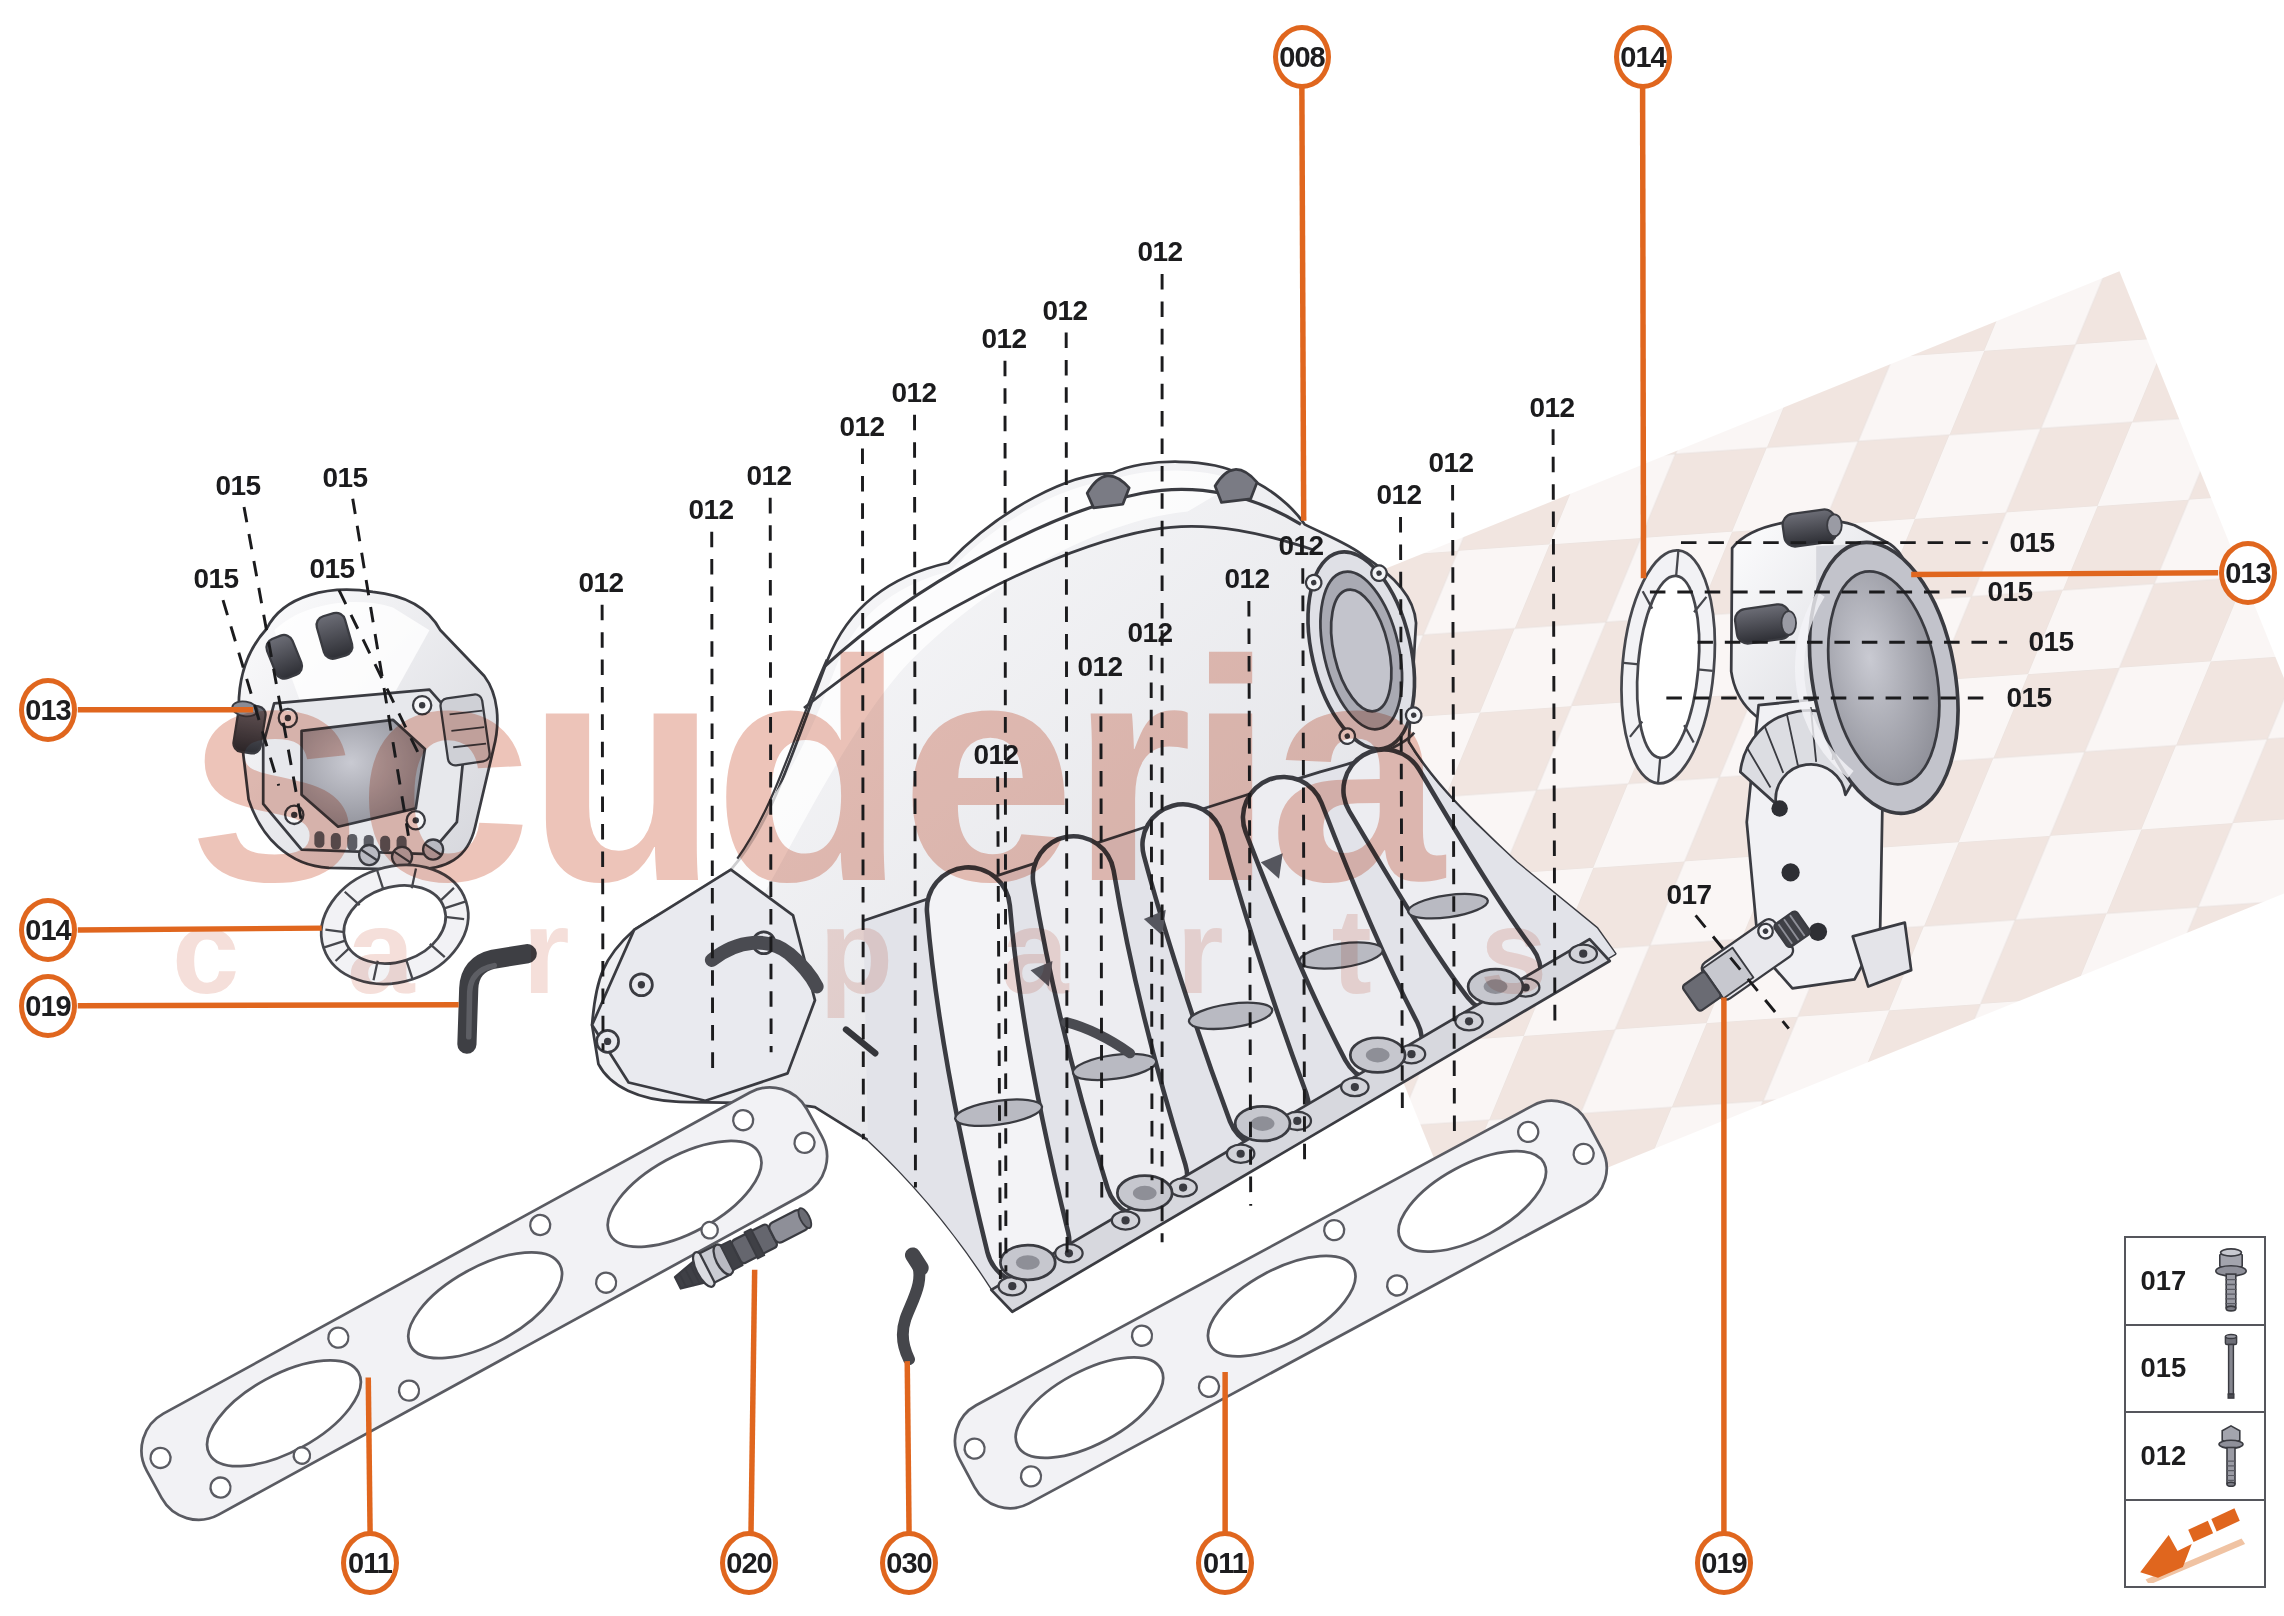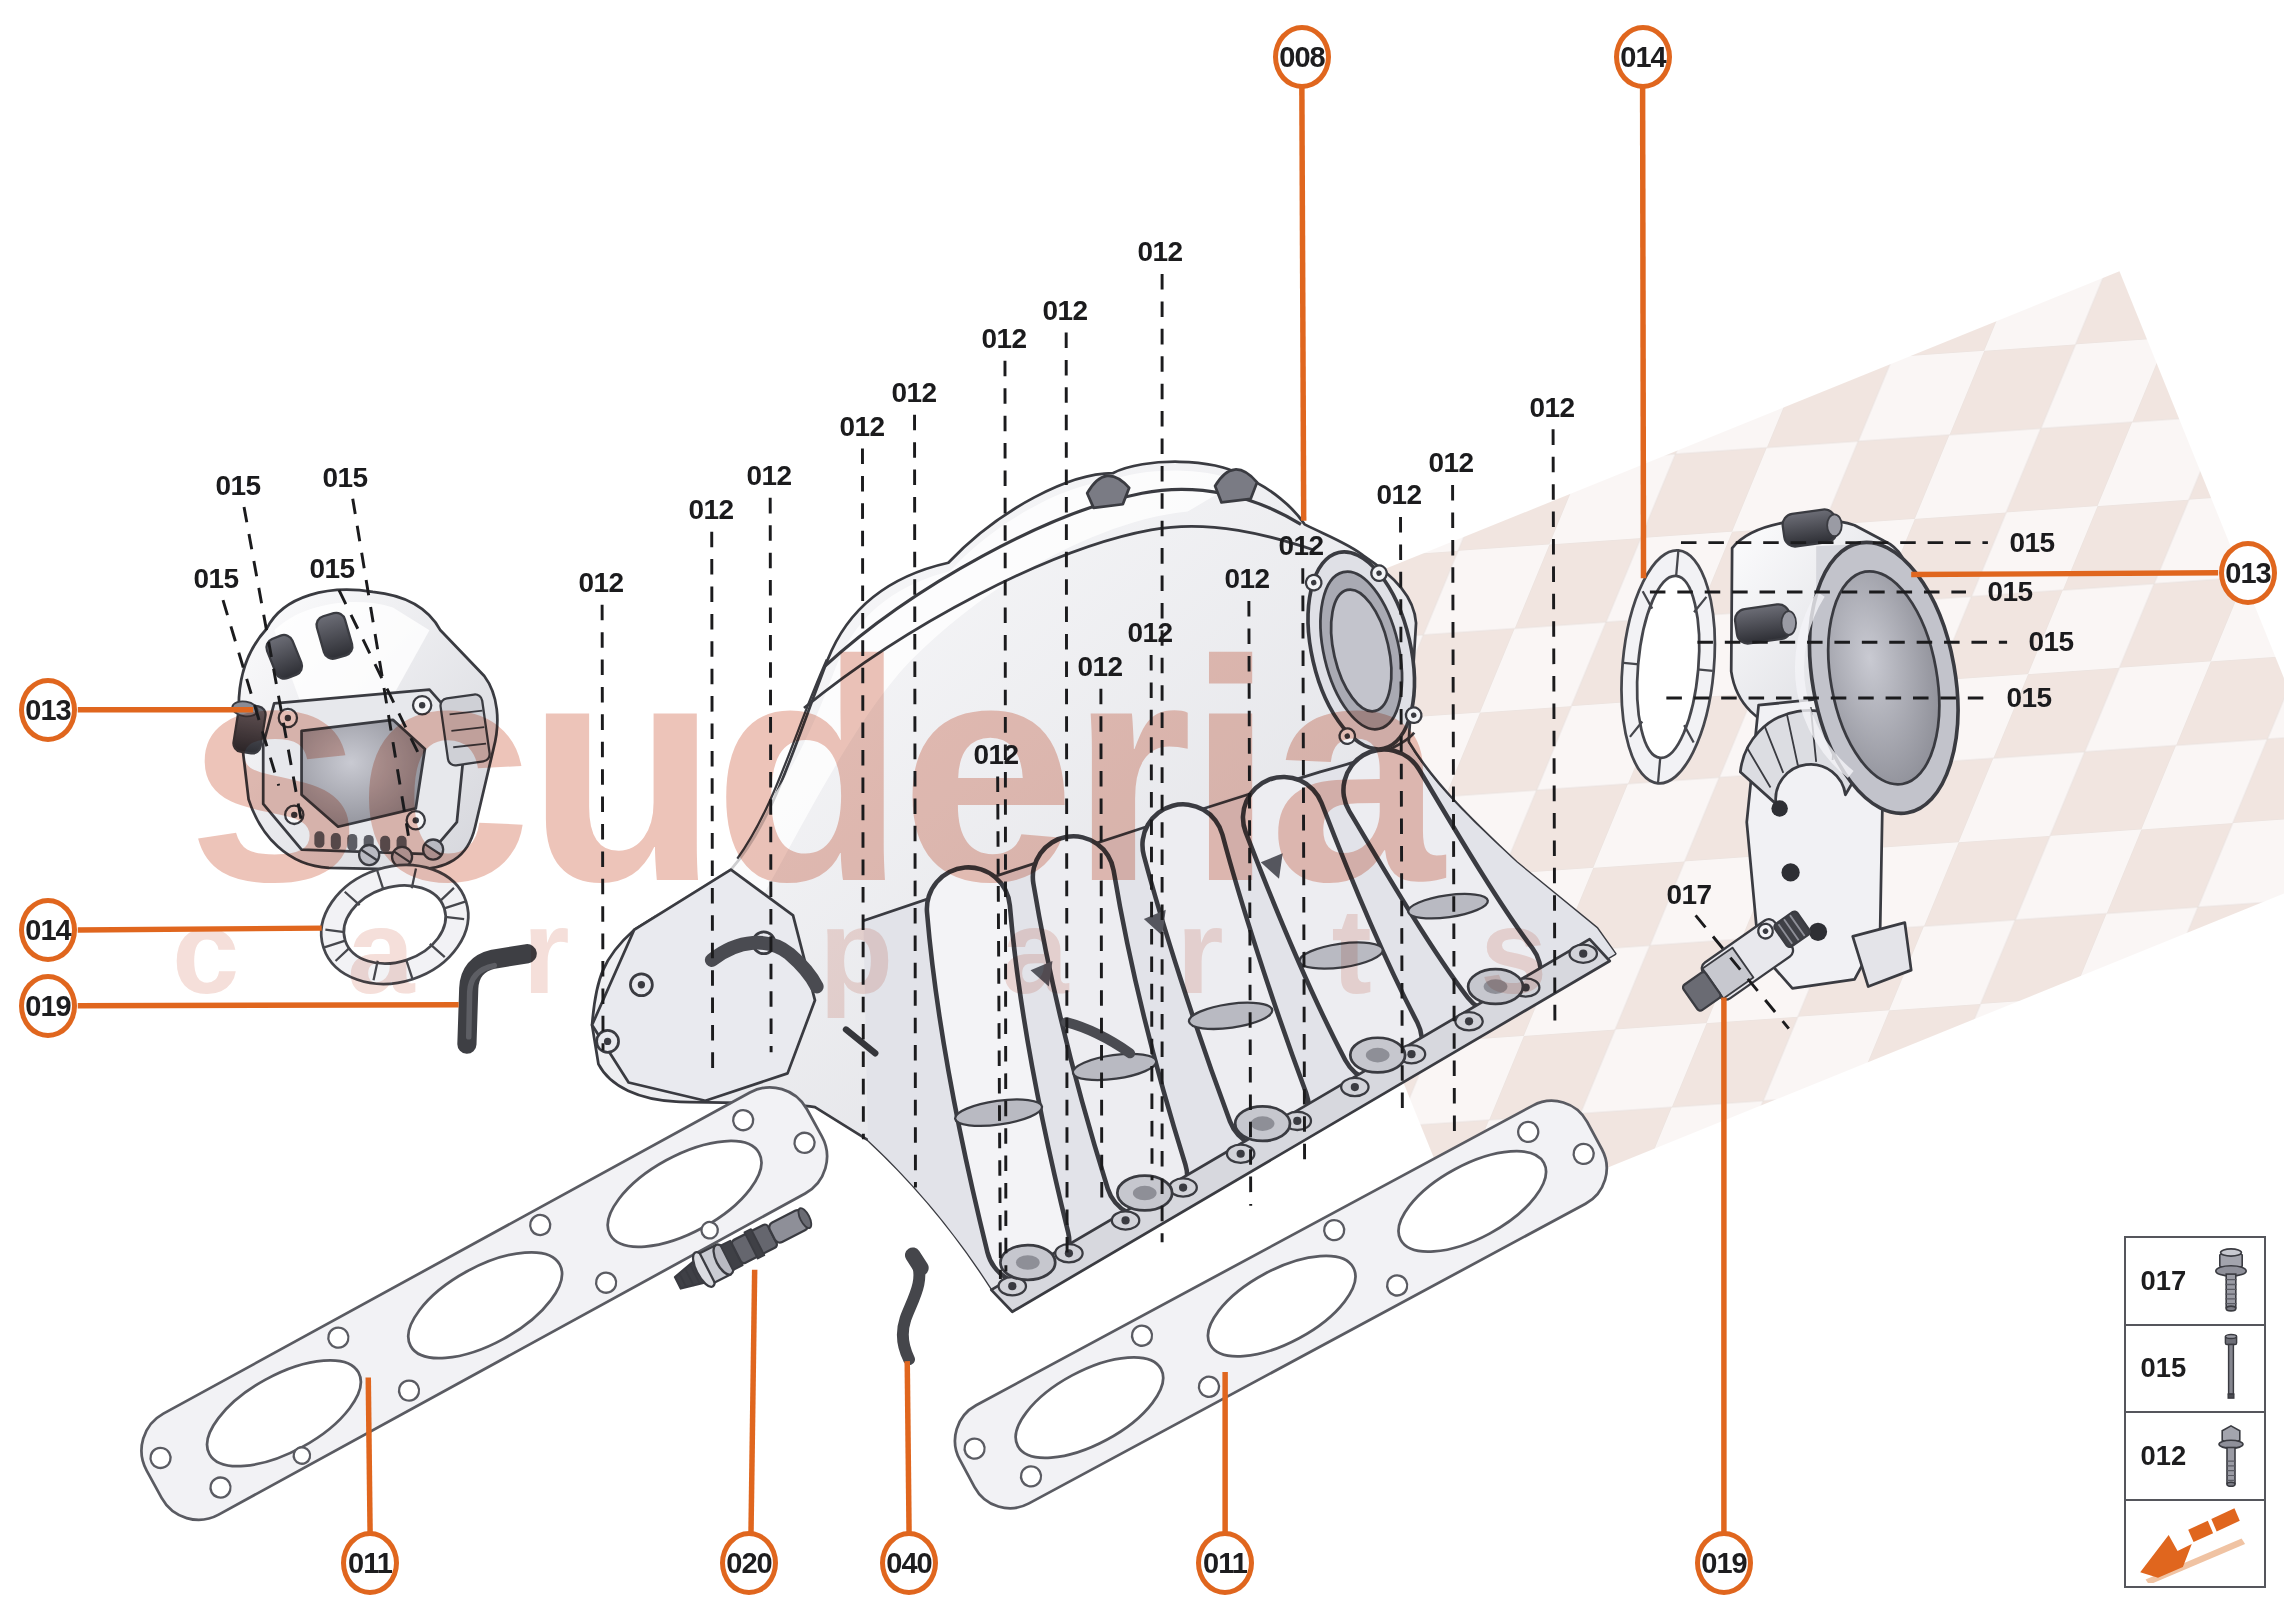--- a/index.html
+++ b/index.html
@@ -409,21 +409,21 @@
       <div class="plabel" style="left: 2029px; top: 698px;">015</div>
       <div class="plabel" style="left: 1689px; top: 895px;">017</div>
       <div class="callout" style="left: 1302px; top: 57px;">008</div>
       <div class="callout" style="left: 1643px; top: 57px;">014</div>
       <div class="callout" style="left: 2248px; top: 573px;">013</div>
       <div class="callout" style="left: 48px; top: 710px;">013</div>
       <div class="callout" style="left: 48px; top: 930px;">014</div>
       <div class="callout" style="left: 48px; top: 1006px;">019</div>
       <div class="callout" style="left: 370px; top: 1563px;">011</div>
       <div class="callout" style="left: 749px; top: 1563px;">020</div>
-      <div class="callout" style="left: 909px; top: 1563px;">040</div>
+      <div class="callout" style="left: 909px; top: 1563px;">030</div>
       <div class="callout" style="left: 1225px; top: 1563px;">011</div>
       <div class="callout" style="left: 1724px; top: 1563px;">019</div>
     </div>
 
   <div id="legend">
     <div class="lrow">
       <span class="lbl">017</span>
       <svg width="48" height="77" viewBox="0 0 60 90">
         <g stroke="#3a3b41" stroke-width="2">
           <polygon points="30,6 44,13 44,27 30,34 16,27 16,13" fill="#a3a4ad"></polygon>

